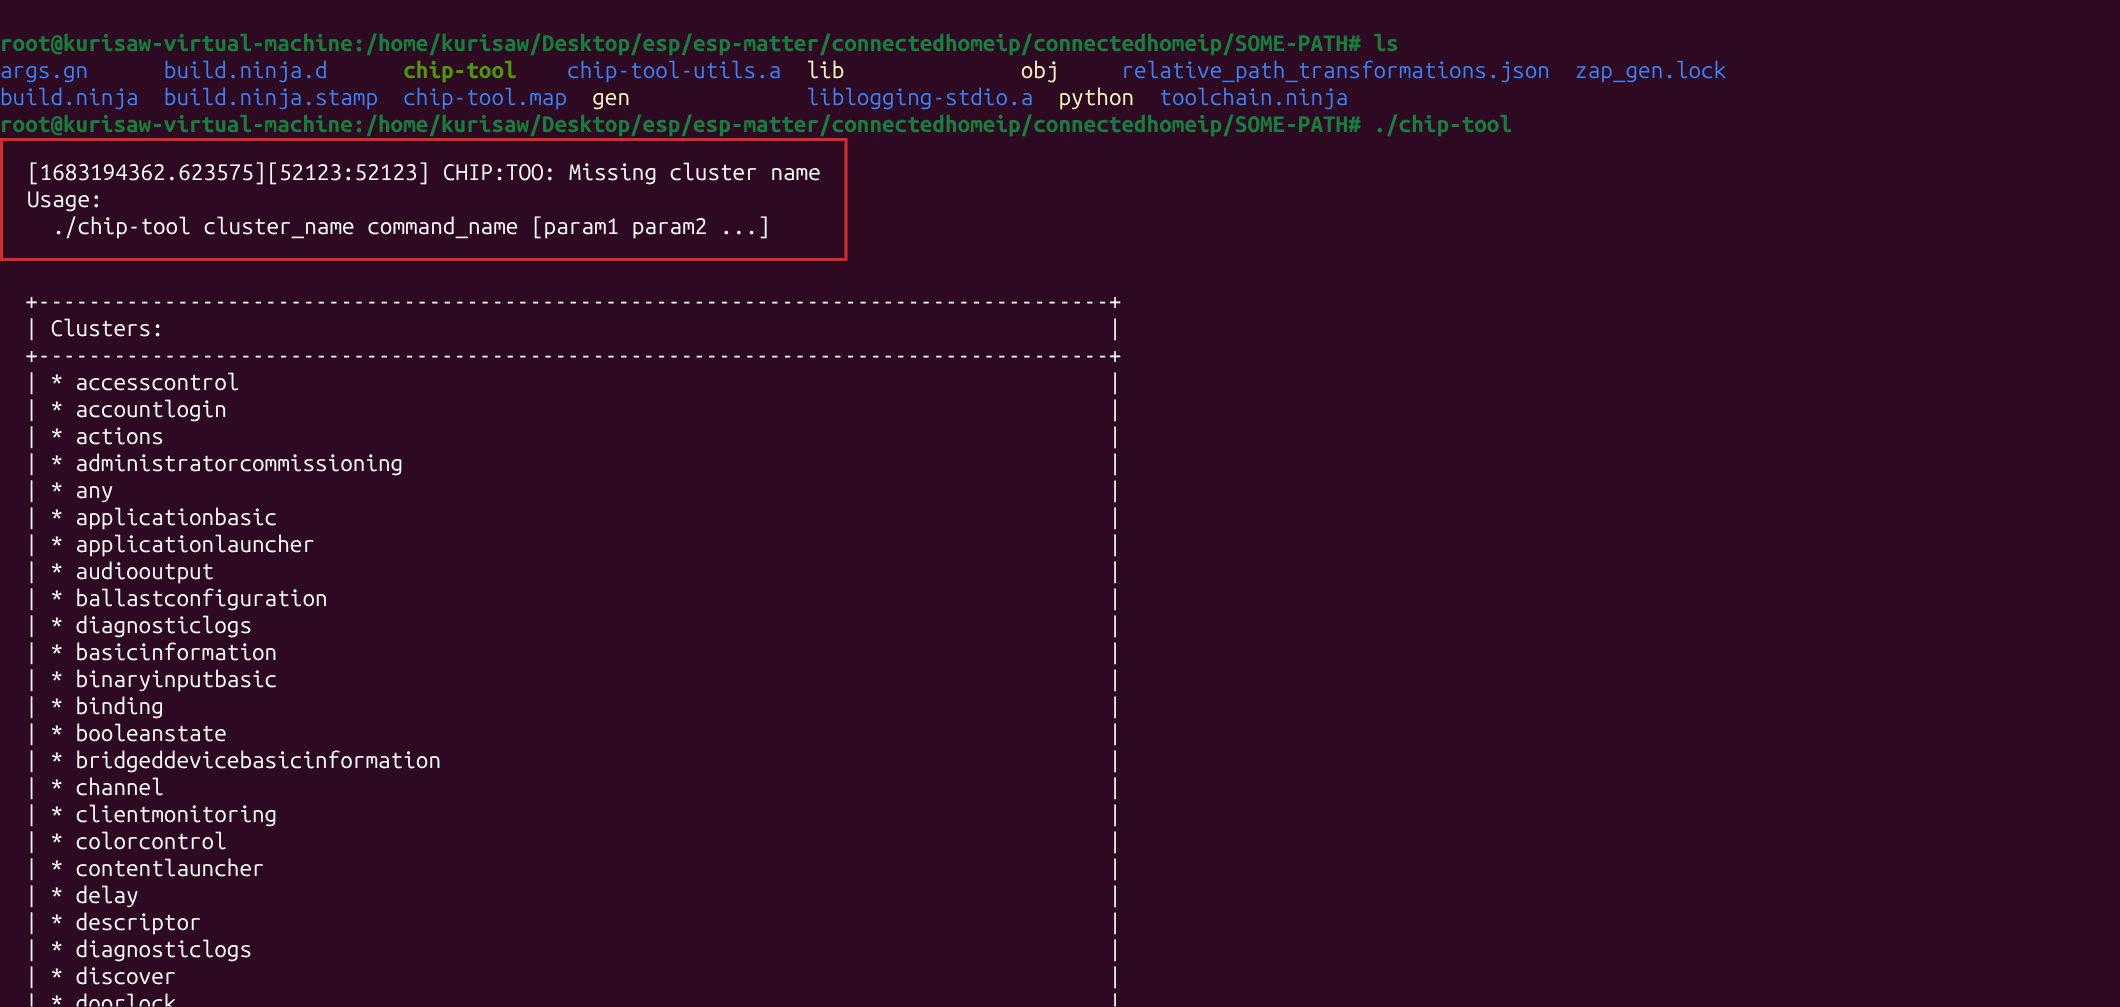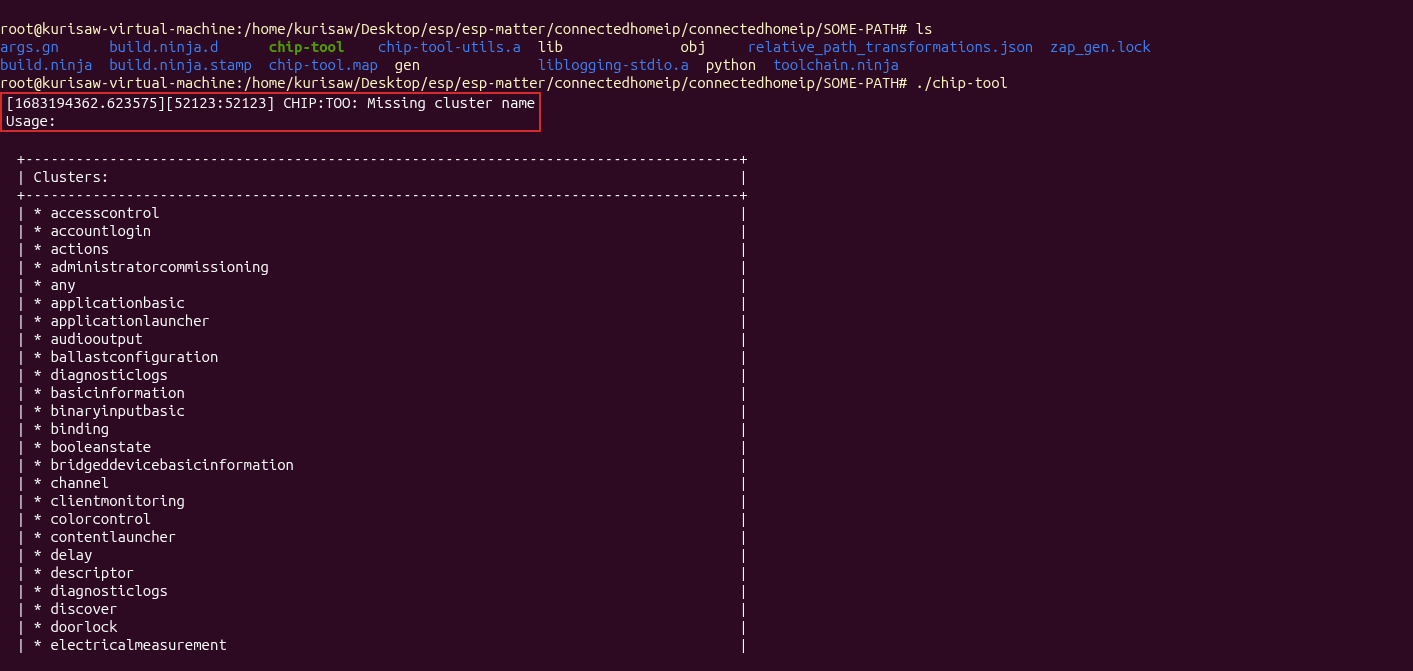--- a/index.html
+++ b/index.html
@@ -15,49 +15,49 @@
     overflow: hidden;
   }
   .terminal {
     padding: 2px 0 0 0;
     white-space: pre;
     letter-spacing: 0px;
   }
   .line {
     white-space: pre;
   }
-  .prompt { color: #fef9c3; }
+  .prompt { color: #15803d; font-weight: bold; }
   .white  { color: #3b82f6; }
   .green  { color: #4e9a06; font-weight: bold; }
   .blue   { color: #fef9c3; }
   .red-box {
     border: 2px solid #d42c2c;
     display: inline-block;
-    padding: 0;
+    padding: 12px;
     margin: 0;
     position: relative;
     top: 0;
     left: 0;
     box-sizing: border-box;
   }
   .inner-line {
     display: block;
     white-space: pre;
     padding: 0 4px;
   }
 </style>
 </head>
 <body>
 
 <div class="terminal">
 <span class="line prompt">root@kurisaw-virtual-machine:/home/kurisaw/Desktop/esp/esp-matter/connectedhomeip/connectedhomeip/SOME-PATH# ls</span>
 <span class="line"><span class="white">args.gn      </span><span class="white">build.ninja.d      </span><span class="green">chip-tool</span><span class="white">    </span><span class="white">chip-tool-utils.a  </span><span class="blue">lib</span><span class="white">              </span><span class="blue">obj</span><span class="white">     </span><span class="white">relative_path_transformations.json  </span><span class="white">zap_gen.lock</span></span>
 <span class="line"><span class="white">build.ninja  </span><span class="white">build.ninja.stamp  </span><span class="white">chip-tool.map  </span><span class="blue">gen</span><span class="white">              </span><span class="white">liblogging-stdio.a  </span><span class="blue">python</span><span class="white">  </span><span class="white">toolchain.ninja</span></span>
 <span class="line prompt">root@kurisaw-virtual-machine:/home/kurisaw/Desktop/esp/esp-matter/connectedhomeip/connectedhomeip/SOME-PATH# ./chip-tool</span>
-<span class="red-box"><span class="inner-line">[1683194362.623575][52123:52123] CHIP:TOO: Missing cluster name</span><span class="inner-line">Usage:</span></span>
+<span class="red-box"><span class="inner-line">[1683194362.623575][52123:52123] CHIP:TOO: Missing cluster name</span><span class="inner-line">Usage:</span><span class="inner-line">  ./chip-tool cluster_name command_name [param1 param2 ...]</span></span>
 <span class="line"></span>
 <span class="line">  +-------------------------------------------------------------------------------------+</span>
 <span class="line">  | Clusters:                                                                           |</span>
 <span class="line">  +-------------------------------------------------------------------------------------+</span>
 <span id="cluster-list"><span class="line">  | * accesscontrol                                                                     |</span>
 <span class="line">  | * accountlogin                                                                      |</span>
 <span class="line">  | * actions                                                                           |</span>
 <span class="line">  | * administratorcommissioning                                                        |</span>
 <span class="line">  | * any                                                                               |</span>
 <span class="line">  | * applicationbasic                                                                  |</span>

